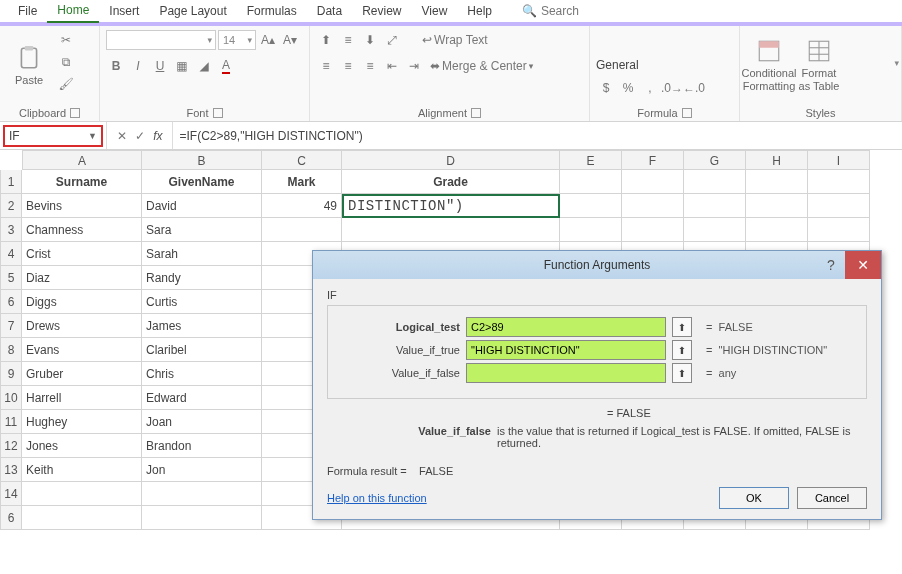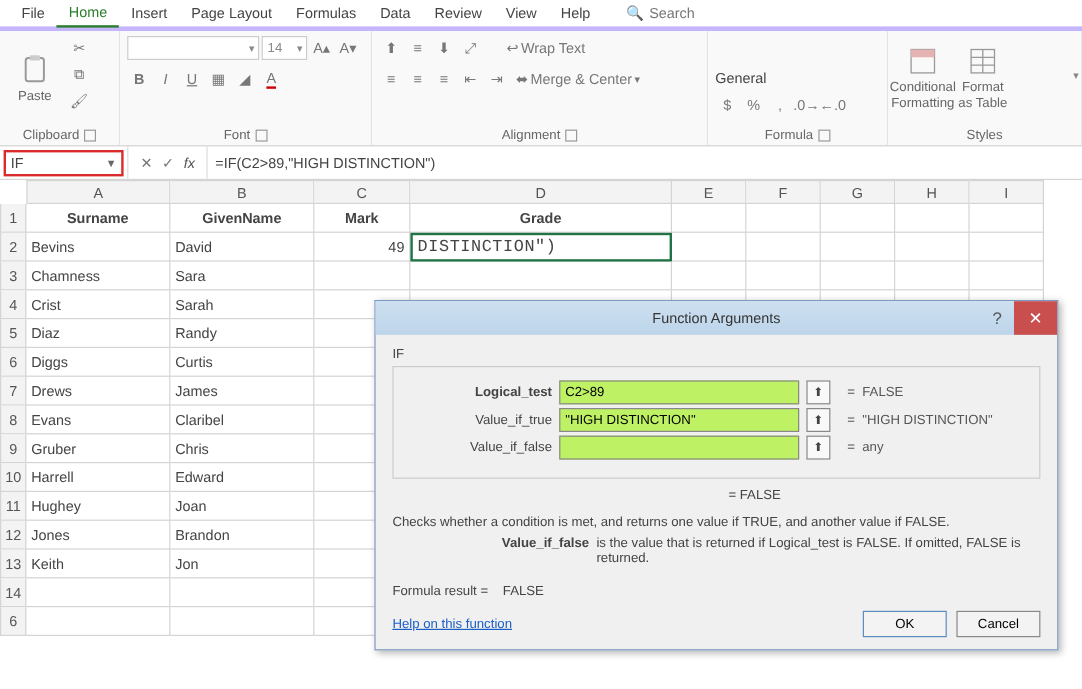--- a/index.html
+++ b/index.html
@@ -441,21 +441,20 @@
           <div class="arg-eq">= &nbsp;"HIGH DISTINCTION"</div>
         </div>
         <div class="arg-row">
           <div class="arg-label">Value_if_false</div>
           <input class="arg-input" value="" style="">
           <div class="arg-btn">⬆</div>
           <div class="arg-eq">= &nbsp;any</div>
         </div>
       </div>
     <div style="text-align:center; margin-top:8px; padding-left:280px; text-align:left;">= FALSE</div>
-    <div class="desc">Checks whether a condition is met, and returns one value if TRUE, and another value if FALSE.</div>
     <div class="arg-help">
       <div class="lab">Value_if_false</div>
       <div class="txt">is the value that is returned if Logical_test is FALSE. If omitted, FALSE is returned.</div>
     </div>
   </div>
   <div class="result-row">
     <span>Formula result =</span>
     &nbsp;&nbsp;
     <span>FALSE</span>
   </div>

